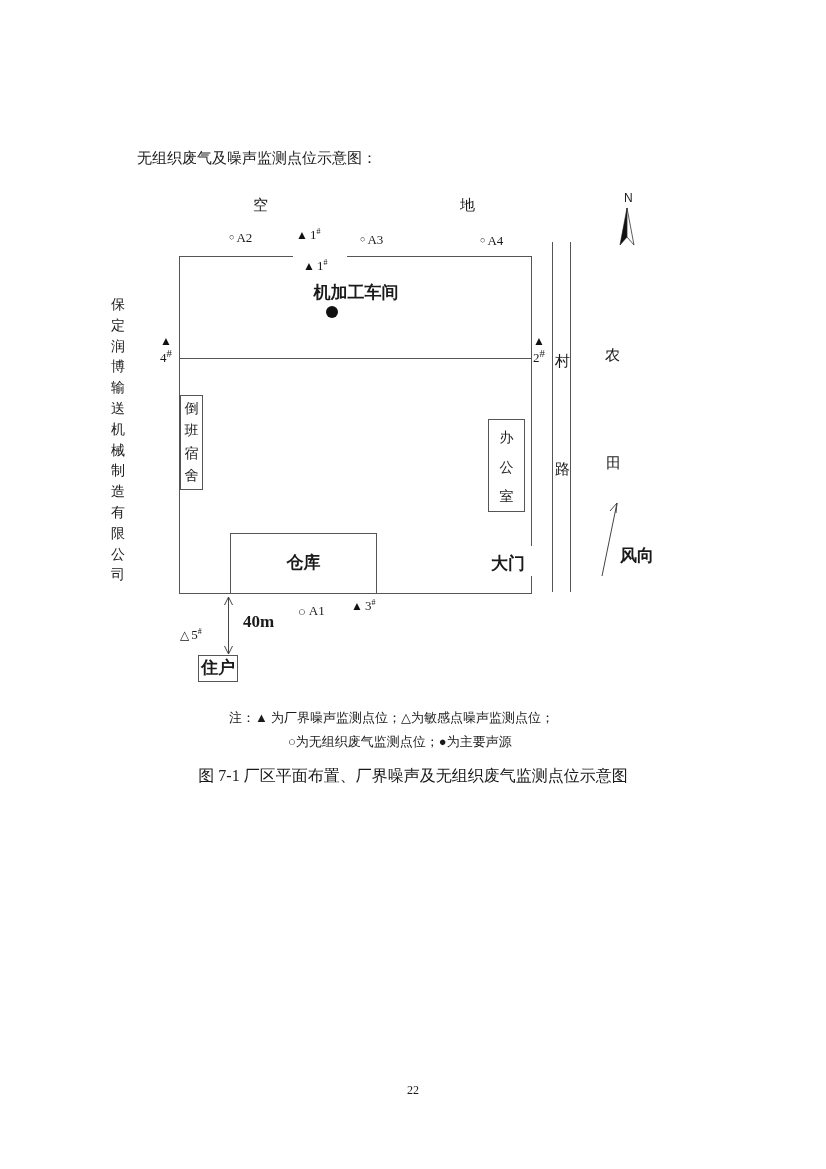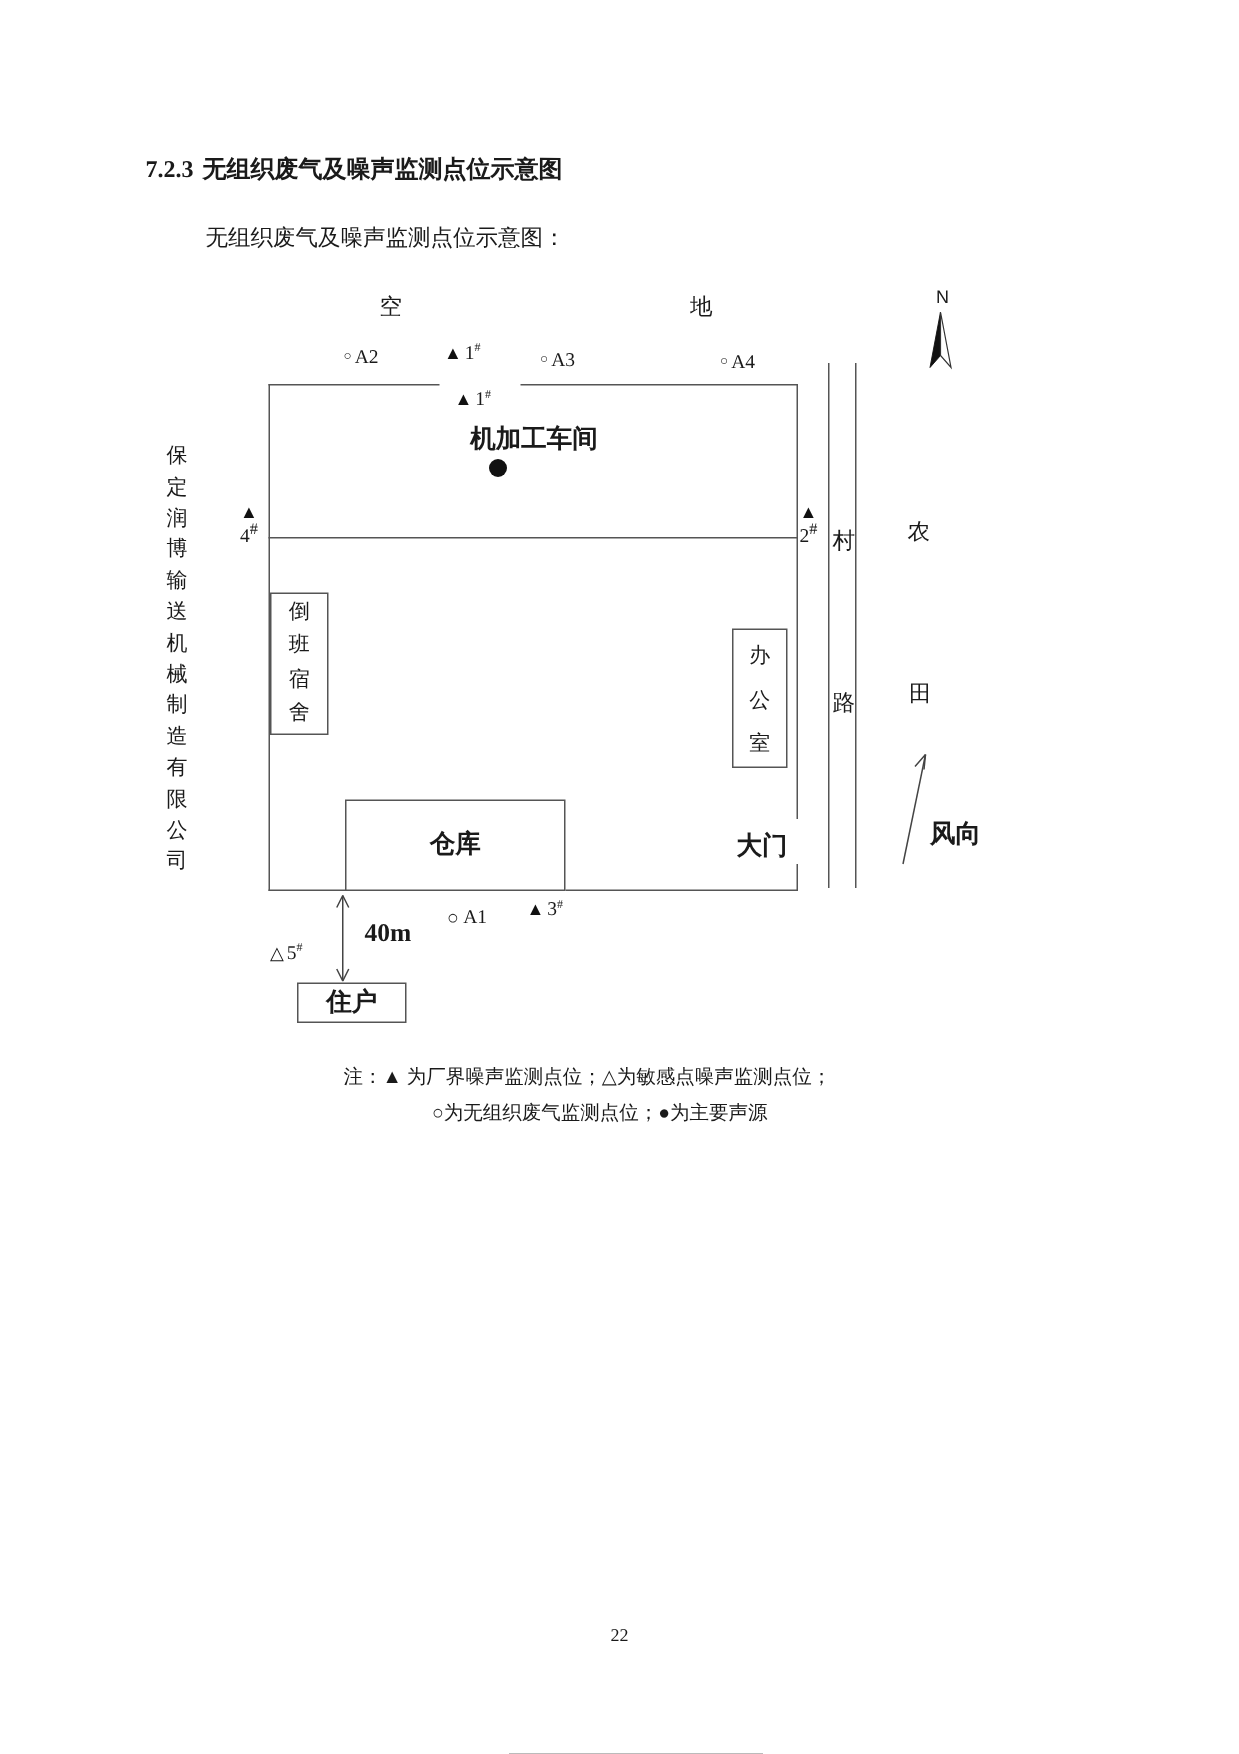--- a/index.html
+++ b/index.html
@@ -40,23 +40,20 @@
   .note{font-size:13px;white-space:nowrap;}
   .caption{width:100%;text-align:center;font-size:16px;white-space:nowrap;}
   .pagenum{width:100%;text-align:center;font-size:12px;}
   svg{display:block;}
 </style>
 </head>
 <body>
 
 <div class="page">
 
-  <div class="abs heading" style="left:97px;top:103px;">
-    <span class="hnum">7.2.3</span><span>无组织废气及噪声监测点位示意图</span>
-  </div>
 
   <div class="abs intro" style="left:137px;top:149px;">无组织废气及噪声监测点位示意图：</div>
 
   <div>
 
     <div class="abs lbl15" style="left:253px;top:196px;">空</div>
     <div class="abs lbl15" style="left:460px;top:196px;">地</div>
 
     <div class="abs" style="left:624px;top:191px;font-size:12px;font-family:'Liberation Sans',sans-serif;">N</div>
     <svg class="abs" style="left:616px;top:207px;" width="22" height="41" viewBox="0 0 22 41">
@@ -98,21 +95,21 @@
     </div>
     <div class="marker-stacked" style="left:528px;top:335px;width:22px;">
       <span class="sym-tri">▲</span>
       <span><span>2</span><sup>#</sup></span>
     </div>
 
     <div class="abs" style="left:109px;top:295px;width:18px;">
       <div class="vtext" style="line-height:20.8px;font-family:Liberation Mono, monospace;">保定润博输送机械制造有限公司</div>
     </div>
 
-    <div class="box" style="left:180px;top:395px;width:39px;height:95px;">
+    <div class="box" style="left:180px;top:395px;width:23px;height:95px;">
       <div class="vtext" style="line-height:22.4px;padding-top:2px;">倒班宿舍</div>
     </div>
 
     <div class="box" style="left:488px;top:419px;width:37px;height:93px;">
       <div class="vtext" style="line-height:29.5px;padding-top:3px;">办公室</div>
     </div>
 
     <div class="box" style="left:230px;top:533px;width:147px;height:61px;display:flex;align-items:center;justify-content:center;">
       <span class="lbl">仓库</span>
     </div>
@@ -144,25 +141,26 @@
       <path d="M7.5,2 L7.5,59" stroke="#444" stroke-width="1" fill="none"></path>
       <path d="M7.5,2 L3.5,10 M7.5,2 L11.5,10" stroke="#444" stroke-width="1" fill="none"></path>
       <path d="M7.5,59 L3.5,51 M7.5,59 L11.5,51" stroke="#444" stroke-width="1" fill="none"></path>
     </svg>
     <div class="abs lbl" style="left:243px;top:612px;">40m</div>
 
     <div class="marker" style="left:180px;top:628px;">
       <span class="sym-tri">△</span><span>5</span><sup>#</sup>
     </div>
 
-    <div class="box" style="left:198px;top:655px;width:73px;height:27px;display:flex;align-items:center;justify-content:center;">
+    <div class="box" style="left:198px;top:655px;width:40px;height:27px;display:flex;align-items:center;justify-content:center;">
       <span class="lbl">住户</span>
     </div>
 
   </div>
 
   <div class="abs note" style="left:288px;top:733px;">○为无组织废气监测点位；●为主要声源</div>
   <div class="abs note" style="left:229px;top:709px;">注：▲ 为厂界噪声监测点位；△为敏感点噪声监测点位；</div>
 
+  <div class="abs caption" style="left:0;top:766px;">图 7-1 厂区平面布置、厂界噪声及无组织废气监测点位示意图</div>
 
   <div class="abs pagenum" style="left:0;top:1083px;">22</div>
 
 </div>
 
 </body></html>

